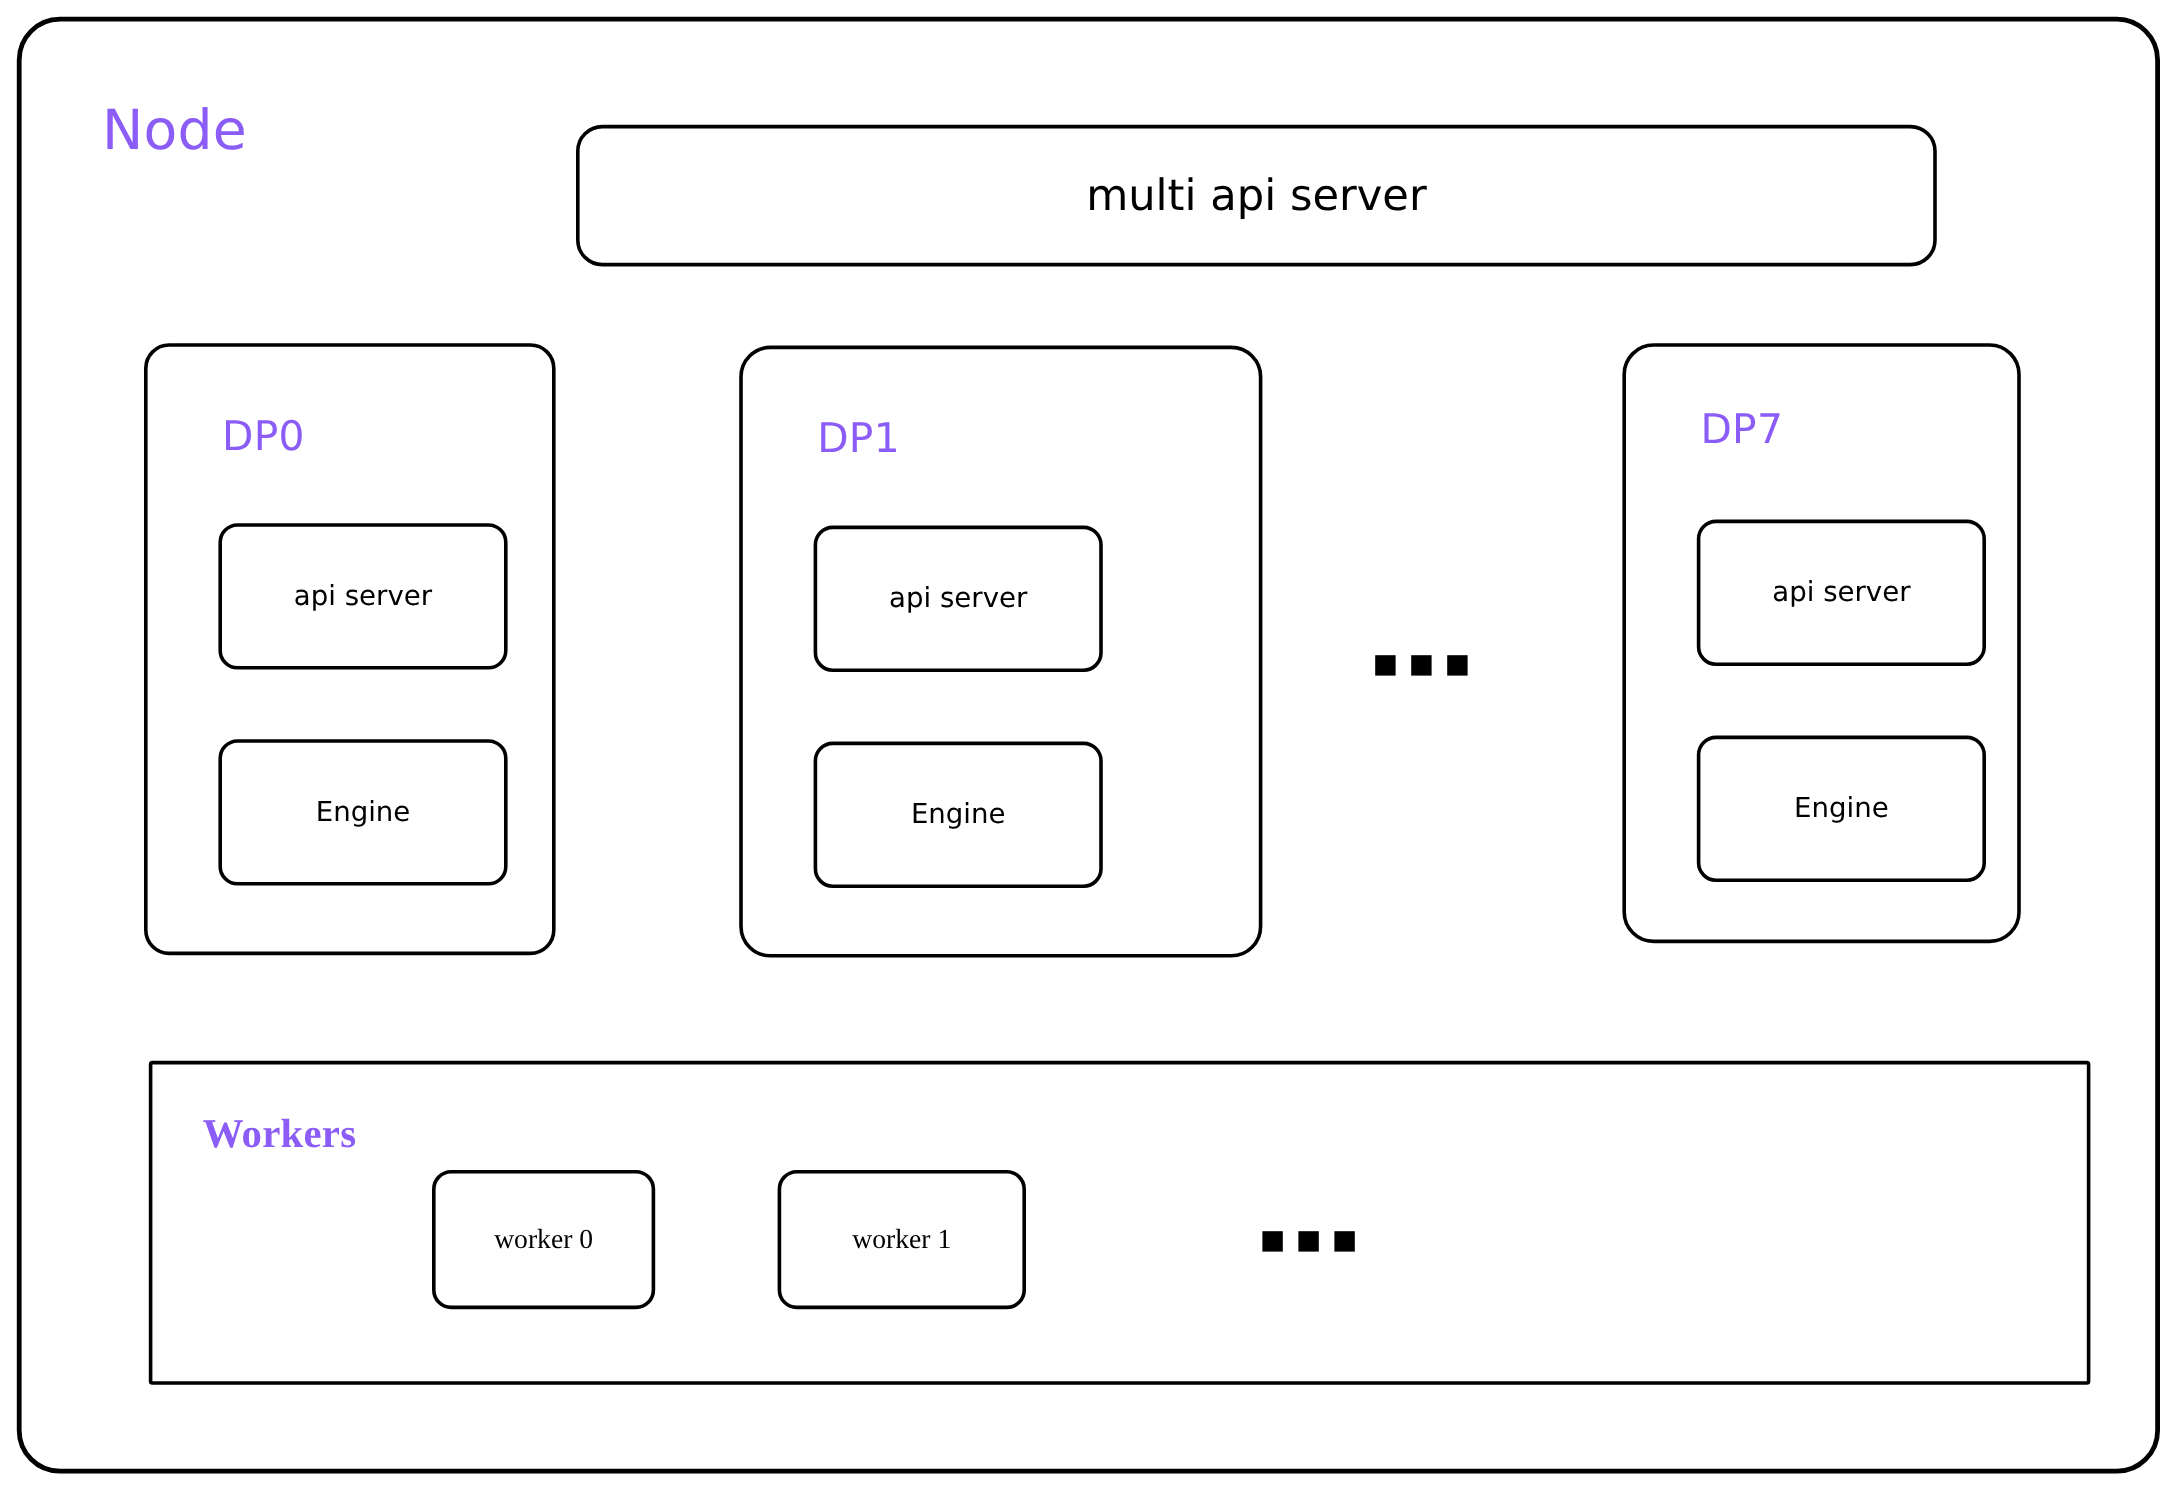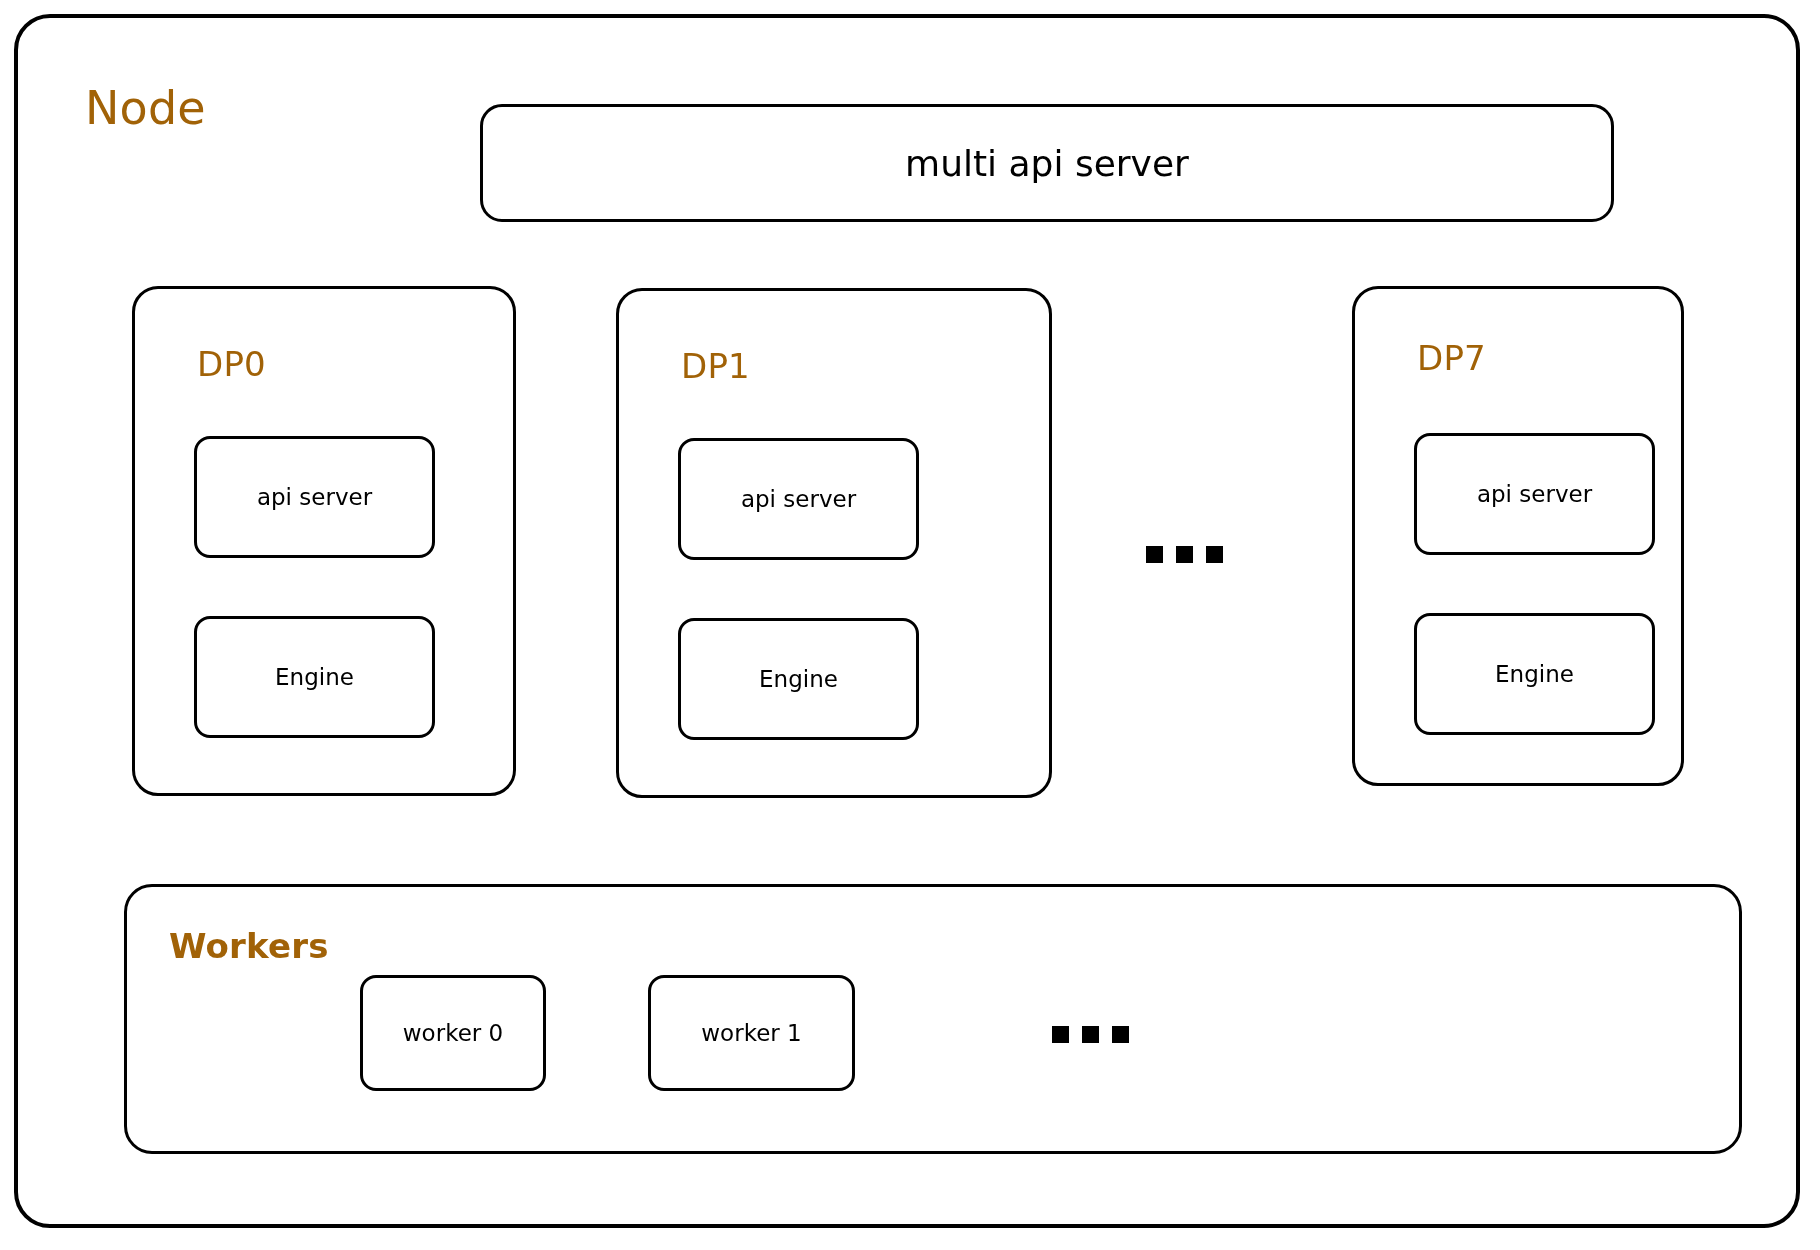--- a/index.html
+++ b/index.html
@@ -21,28 +21,28 @@
     position: absolute;
     box-sizing: border-box;
     border: 3px solid #000000;
     background: #ffffff;
   }
 
   .node-box      { border-radius: 36px; border-width: 4px; }
   .multi-box     { border-radius: 22px; }
   .dp-box        { border-radius: 26px; }
   .leaf-box      { border-radius: 16px; }
-  .workers-box   { border-radius: 28px; }
+  .workers-box   { border-radius: 3px; font-family: Liberation Serif, serif; }
   .worker-box    { border-radius: 16px; text-align: right; }
 
   
   .label {
     position: absolute;
     white-space: nowrap;
-    color: #a16207;
+    color: #8b5cf6;
     letter-spacing: 0.2px;
   }
 
   .label-node {
     font-size: 46px;
     line-height: 46px;
   }
   .label-group {
     font-size: 34px;
     line-height: 34px;
@@ -86,21 +86,21 @@
 <div id="canvas">
 
   <div class="box node-box" style="left:14px; top:14px; width:1786px; height:1214px;"></div>
 
   <div class="label label-node" style="left:85px; top:85px;">Node</div>
 
   <div class="box multi-box" style="left:480px; top:104px; width:1134px; height:118px;">
     <div class="box-text big">multi api server</div>
   </div>
 
-  <div class="box dp-box" style="left:132px; top:286px; width:384px; height:510px;">
+  <div class="box dp-box" style="left:120px; top:286px; width:343px; height:510px;border-radius:21px;">
     <div class="label label-group" style="left:62px; top:58px;">DP0</div>
 
     <div class="box leaf-box" style="left:59px; top:147px; width:241px; height:122px;">
       <div class="box-text">api server</div>
     </div>
 
     <div class="box leaf-box" style="left:59px; top:327px; width:241px; height:122px;">
       <div class="box-text">Engine</div>
     </div>
   </div>

